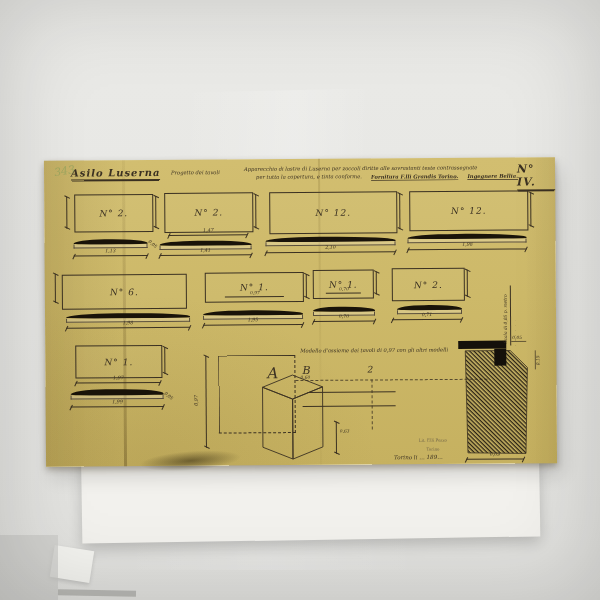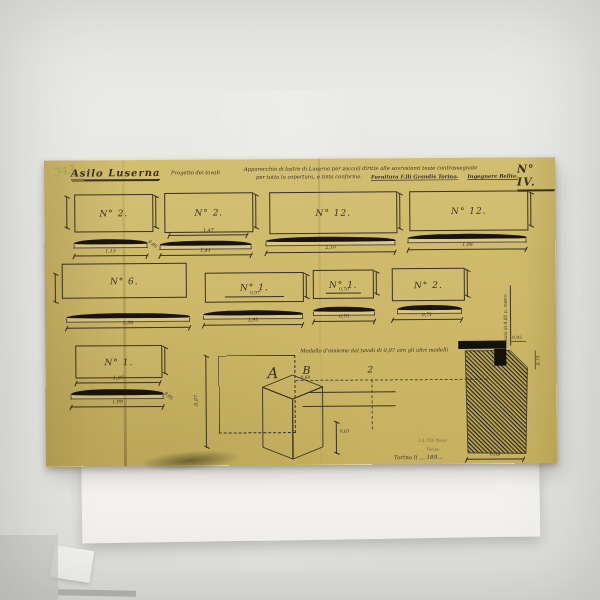--- a/index.html
+++ b/index.html
@@ -183,21 +183,21 @@
       <div class="plank" style="left:363px;top:76px;width:119px;">
         <div class="bar"></div>
         <div class="board"></div>
       </div>
       <div class="dim" style="left:363px;top:91px;width:119px;">
         <span class="num">1,98</span>
       </div>
     </div>
 
     <div>
-      <div class="rect" style="left:17px;top:103px;width:123px;height:33px;">
+      <div class="rect" style="left:17px;top:114px;width:123px;height:33px;">
         <span class="plabel">N° 6.</span>
       </div>
       <div class="vdim" style="left:10px;top:113px;height:29px;"></div>
       <div class="plank" style="left:21px;top:153px;width:124px;">
         <div class="bar"></div>
         <div class="board"></div>
       </div>
       <div class="dim" style="left:21px;top:167px;width:124px;">
         <span class="num">1,98</span>
       </div>

